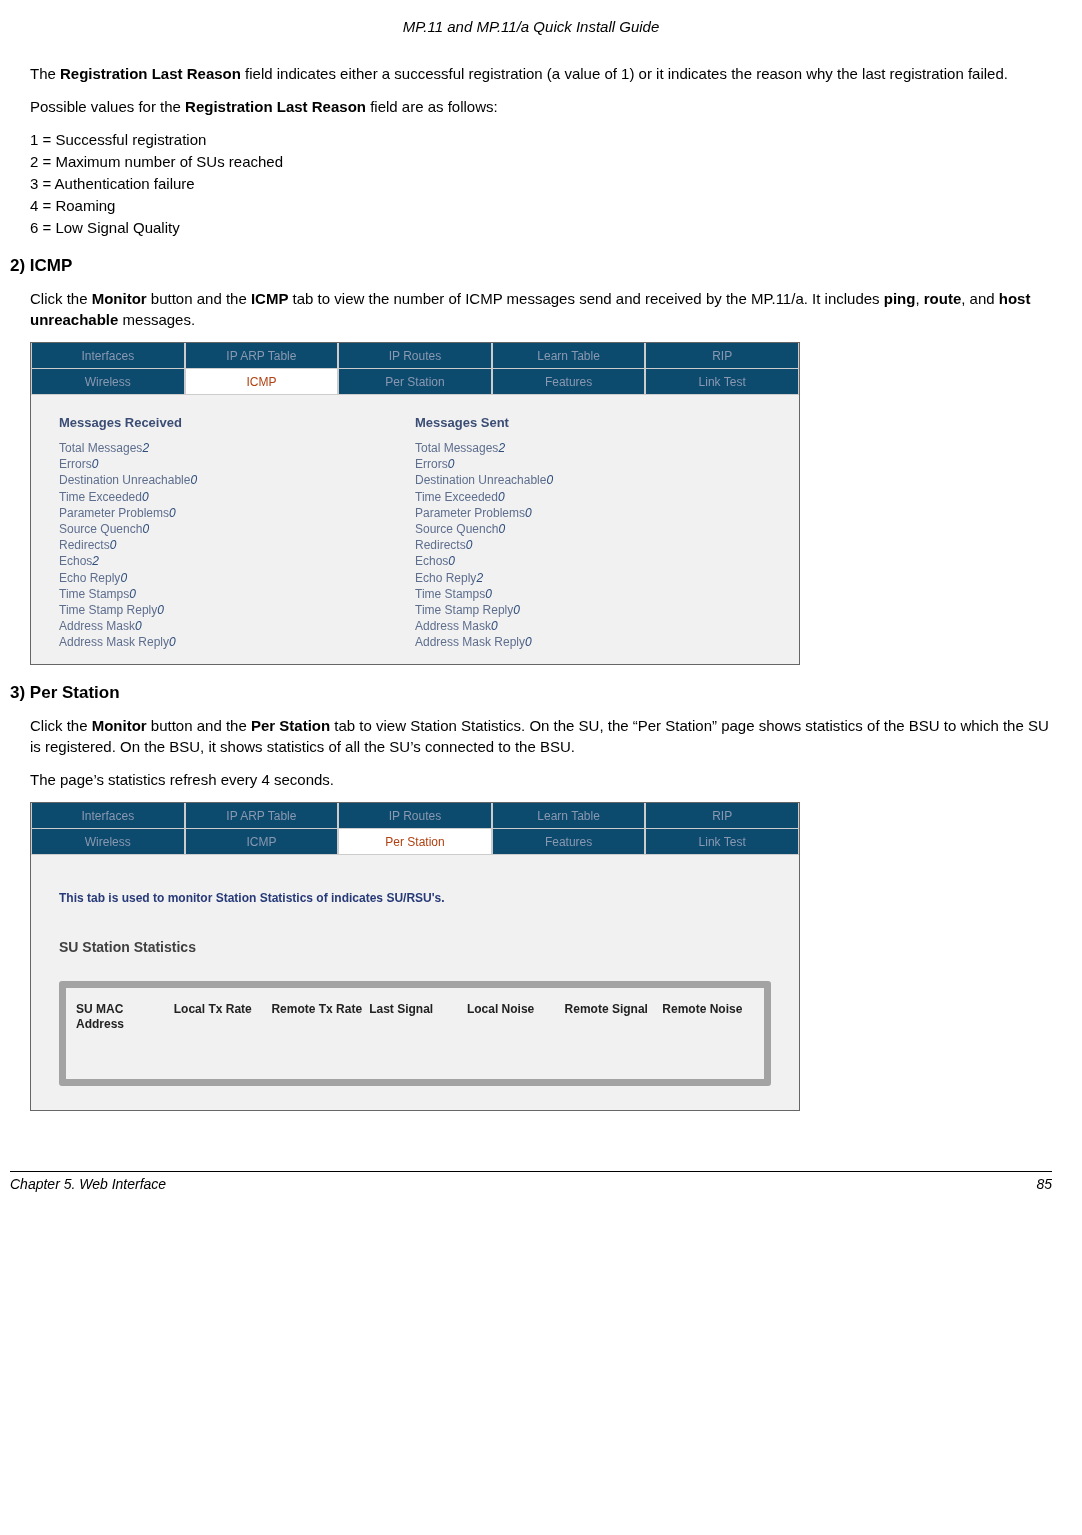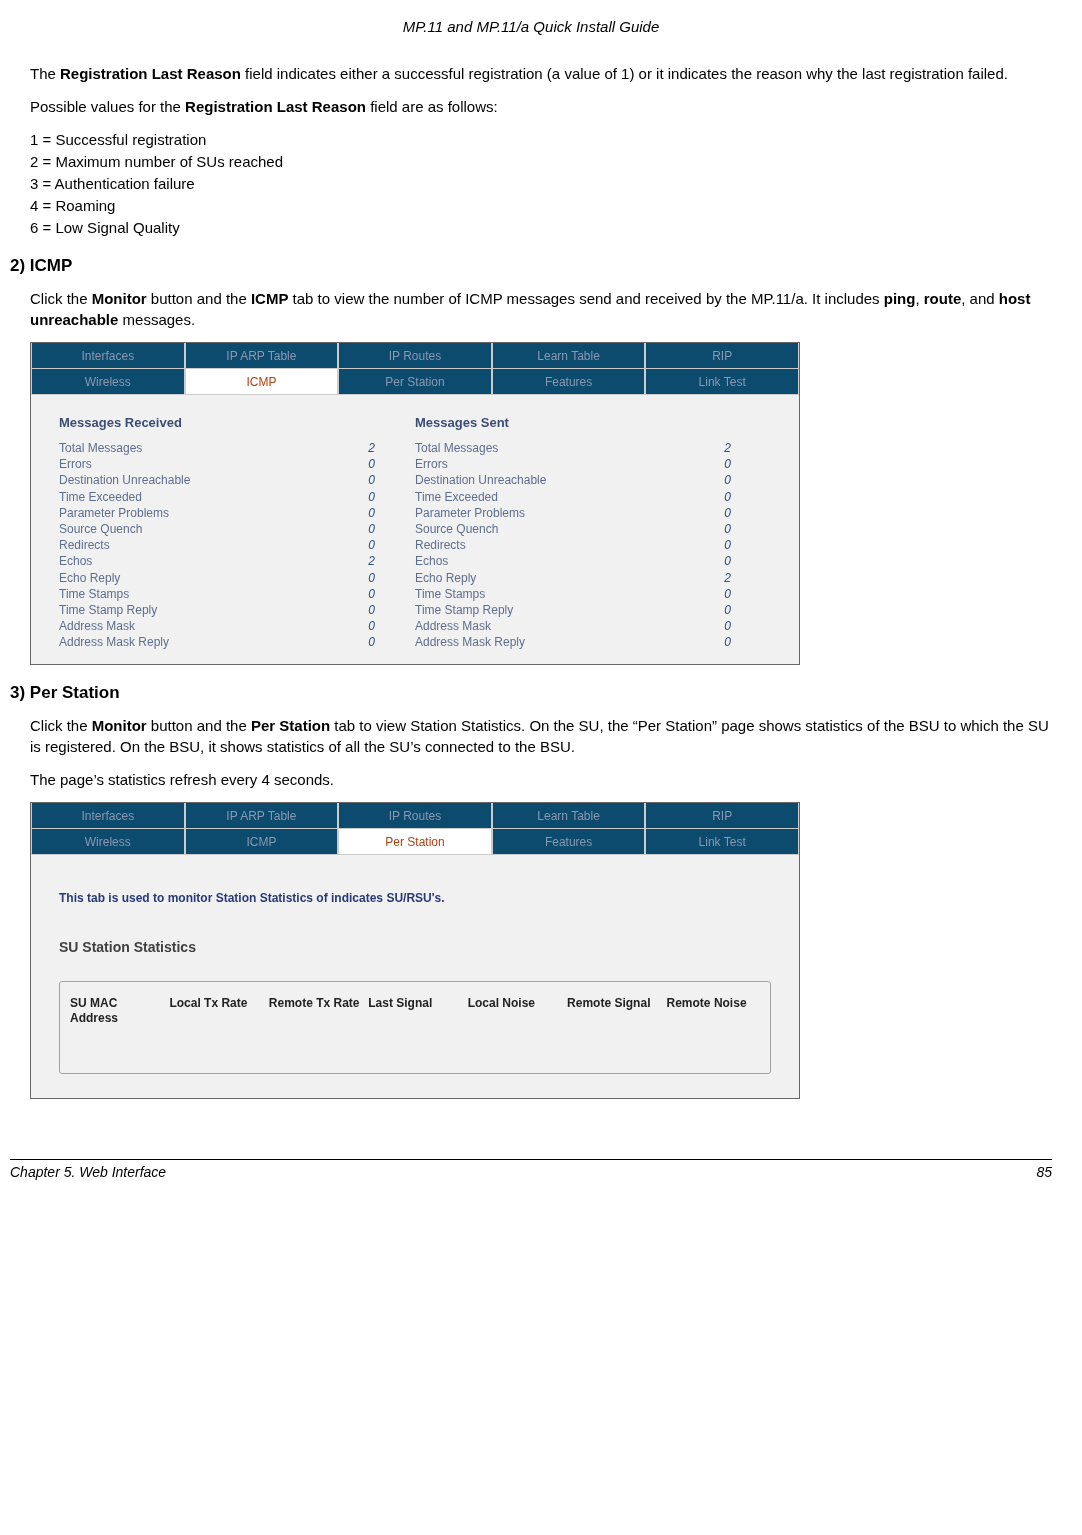--- a/index.html
+++ b/index.html
@@ -76,21 +76,21 @@
     flex: 1;
   }
   .msgcol-title {
     font-weight: bold;
     font-size: 13px;
     color: #3b4d74;
     margin-bottom: 10px;
   }
   .msgrow {
     display: flex;
-    justify-content: space-between;
+    justify-content: flex-start;
     font-size: 12px;
     color: #5e6e8d;
     line-height: 1.35;
     padding-right: 40px;
   }
   .msgrow .v { font-style: italic; color:#2d4d7a;}
 
   .panel2 .panel-inner { padding: 18px 28px 24px 28px; }
   .panel2 .infotext {
     font-size: 12px;
@@ -98,21 +98,21 @@
     color: #273a77;
     margin: 18px 0 34px 0;
   }
   .panel2 .stattitle {
     font-size: 14px;
     font-weight: bold;
     color: #404040;
     margin-bottom: 26px;
   }
   .stat-box {
-    border: 1px solid #a3a3a3;
+    border: 7px solid #a3a3a3;
     border-radius: 3px;
     padding: 14px 10px 48px 10px;
   }
   .stat-headers {
     display: flex;
     font-size: 12px;
     font-weight: bold;
     color: #222;
     gap: 6px;
   }

